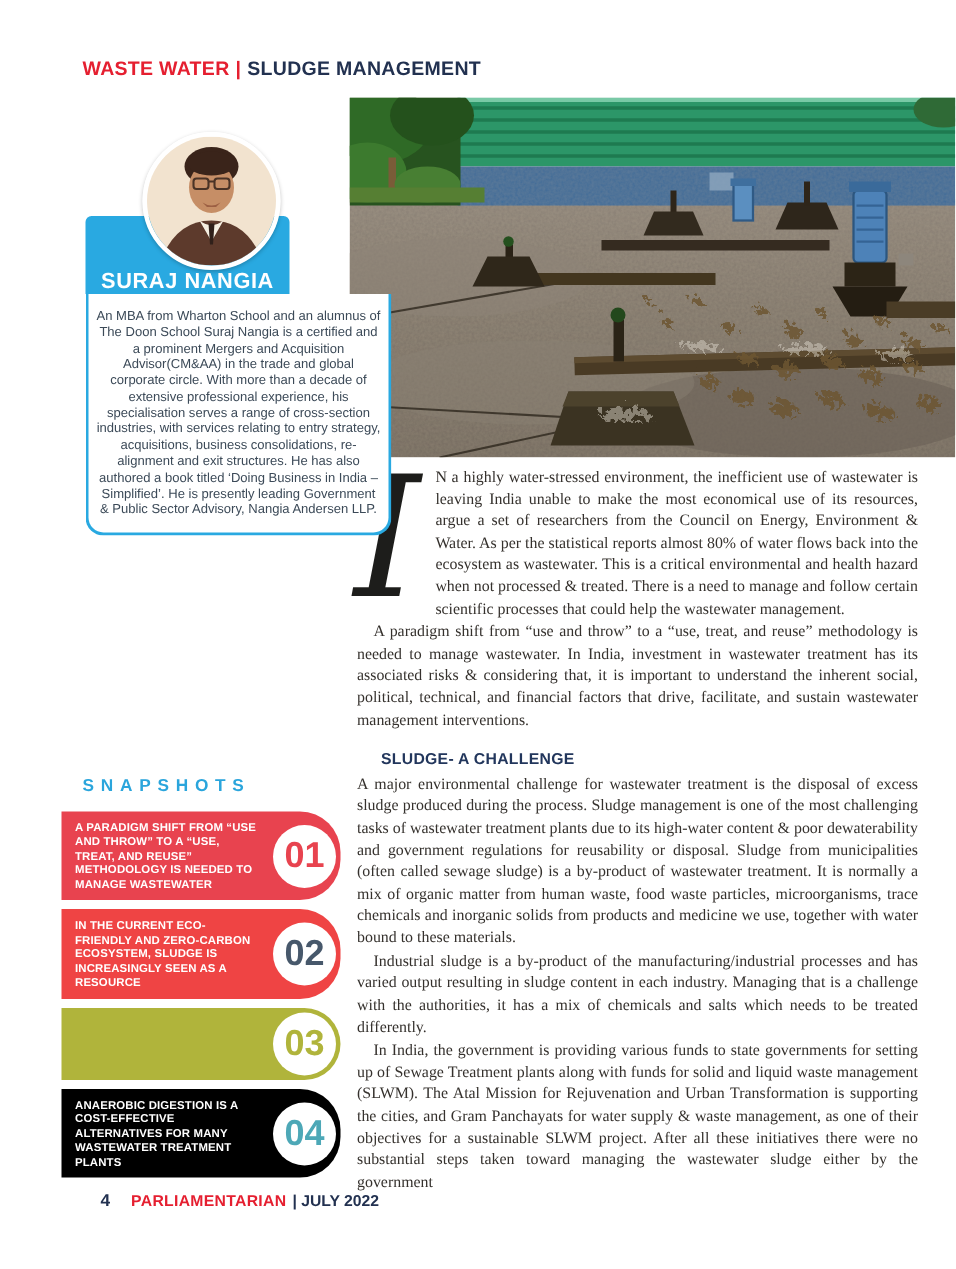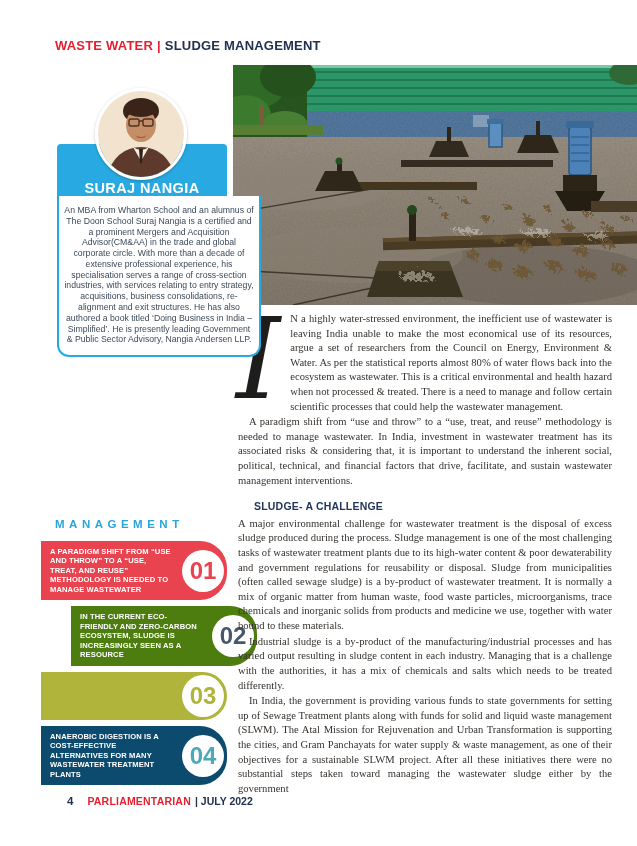--- a/index.html
+++ b/index.html
@@ -17,21 +17,21 @@
   .photo{position:absolute;left:233px;top:65px;width:404px;height:240px;overflow:hidden;}
 
   
   .author{position:absolute;left:57px;top:88px;width:170px;}
   .portrait{
     position:absolute;left:38px;top:0;width:92px;height:92px;border-radius:50%;
     overflow:hidden;z-index:3;border:3px solid #fff;box-sizing:border-box;
     box-shadow:0 1px 3px rgba(0,0,0,.25);
   }
   .namebox{
-    position:absolute;left:0;top:56px;width:170px;height:52px;background:#29a9e1;
+    position:absolute;left:0;top:56px;width:136px;height:52px;background:#29a9e1;
     border-radius:4px 4px 0 0;display:flex;align-items:flex-end;justify-content:center;
     box-sizing:border-box;padding-bottom:0;z-index:2;
   }
   .namebox .name{color:#fff;font-weight:bold;font-size:14.5px;letter-spacing:.4px;}
   .biobox{
     position:absolute;left:0;top:108px;width:204px;box-sizing:border-box;
     border:2px solid #29a9e1;border-top:none;border-radius:0 0 12px 12px;
     padding:9px 5px 10px 5px;background:#fff;z-index:1;
   }
   .bio{font-size:8.7px;line-height:1.24;color:#3c4a58;text-align:center;font-weight:500;}
@@ -219,34 +219,34 @@
     </svg>
   </div>
   <div class="namebox">
     <span class="name">SURAJ NANGIA</span>
   </div>
   <div class="biobox">
     <div class="bio">An MBA from Wharton School and an alumnus of The Doon School Suraj Nangia is a certified and a prominent Mergers and Acquisition Advisor(CM&amp;AA) in the trade and global corporate circle. With more than a decade of extensive professional experience, his specialisation serves a range of cross-section industries, with services relating to entry strategy, acquisitions, business consolidations, re-alignment and exit structures. He has also authored a book titled ‘Doing Business in India – Simplified’. He is presently leading Government &amp; Public Sector Advisory, Nangia Andersen LLP.</div>
   </div>
 </div>
 
-<div class="snap-head">MANAGEMENT</div>
+<div class="snap-head">SNAPSHOTS</div>
 <div class="snaps">
   <div class="snap" style="background-color: rgb(232, 67, 79);">
     <div class="snap-text">A PARADIGM SHIFT FROM “USE AND THROW” TO A “USE, TREAT, AND REUSE” METHODOLOGY IS NEEDED TO MANAGE WASTEWATER</div>
     <div class="snap-circle" style="color: rgb(232, 67, 79);">01</div>
   </div>
-  <div class="snap" style="background-color: #4d7c0f; margin-left: 30px;">
+  <div class="snap" style="background-color: #ef4444;">
     <div class="snap-text">IN THE CURRENT ECO-FRIENDLY AND ZERO-CARBON ECOSYSTEM, SLUDGE IS INCREASINGLY SEEN AS A RESOURCE</div>
     <div class="snap-circle" style="color: rgb(71, 88, 107);">02</div>
   </div>
   <div class="snap" style="background-color: rgb(176, 180, 59);">
     <div class="snap-circle" style="color: rgb(176, 180, 59);">03</div>
   </div>
-  <div class="snap" style="background-color: #0c4a6e;">
+  <div class="snap" style="background-color: #000000;">
     <div class="snap-text">ANAEROBIC DIGESTION IS A COST-EFFECTIVE ALTERNATIVES FOR MANY WASTEWATER TREATMENT PLANTS</div>
     <div class="snap-circle" style="color: rgb(77, 168, 183);">04</div>
   </div>
 </div>
 
 <div class="article">
   <p><span class="dropcap">I</span><span>N a highly water-stressed environment, the inefficient use of wastewater is leaving India unable to make the most economical use of its resources, argue a set of researchers from the Council on Energy, Environment &amp; Water. As per the statistical reports almost 80% of water flows back into the ecosystem as wastewater. This is a critical environmental and health hazard when not processed &amp; treated. There is a need to manage and follow certain scientific processes that could help the wastewater management.</span></p>
   <p class="indent">A paradigm shift from “use and throw” to a “use, treat, and reuse” methodology is needed to manage wastewater. In India, investment in wastewater treatment has its associated risks &amp; considering that, it is important to understand the inherent social, political, technical, and financial factors that drive, facilitate, and sustain wastewater management interventions.</p>
   <div class="sec-head">SLUDGE- A CHALLENGE</div>
   <p>A major environmental challenge for wastewater treatment is the disposal of excess sludge produced during the process. Sludge management is one of the most challenging tasks of wastewater treatment plants due to its high-water content &amp; poor dewaterability and government regulations for reusability or disposal. Sludge from municipalities (often called sewage sludge) is a by-product of wastewater treatment. It is normally a mix of organic matter from human waste, food waste particles, microorganisms, trace chemicals and inorganic solids from products and medicine we use, together with water bound to these materials.</p>

